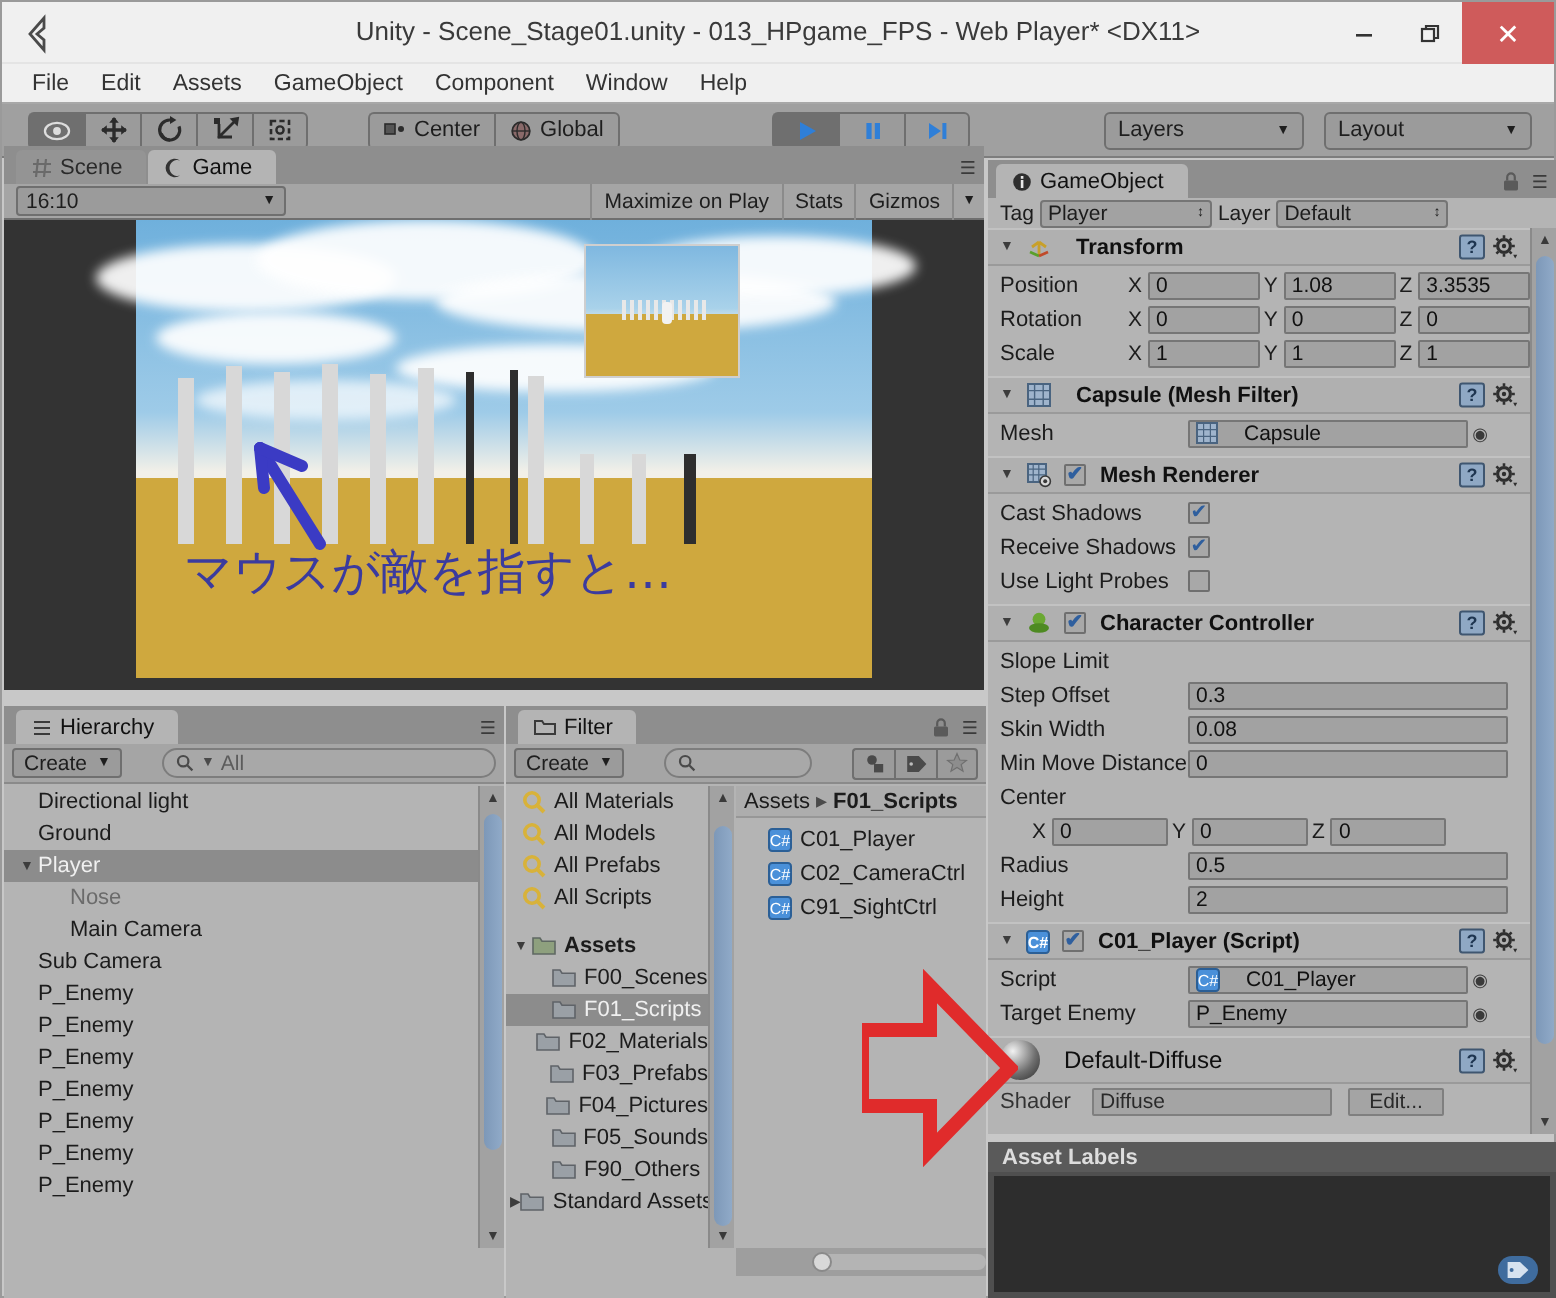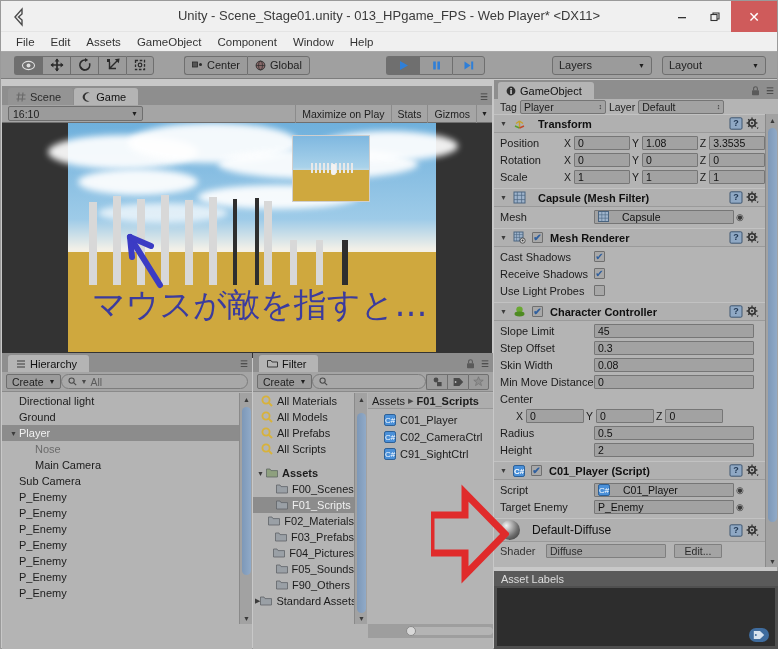--- a/index.html
+++ b/index.html
@@ -84,27 +84,27 @@
   
   .gameview { position:relative; background:#333; overflow:hidden; }
   .gv-canvas { position:absolute; background:linear-gradient(#6fb0dc 0%,#9ecbe8 42%,#f2f0e8 55%); }
   .ground { position:absolute; left:0; right:0; bottom:0; background:#cfa83e; }
   .cloud { position:absolute; background:#fff; border-radius:50%; filter:blur(3px); opacity:.92;}
   .pillar { position:absolute; bottom:0; background:#d8d8d8; }
   .pillar.dark { background:#2e2e2e; }
   .pip { position:absolute; border:1px solid #cfcfcf; overflow:hidden;
          background:linear-gradient(#7fb8e0 0%,#a9d2ea 48%,#efede4 62%); }
   .pip-ground { position:absolute; left:0;right:0;bottom:0; background:#cfa83e; }
-  .jp-text { position:absolute; color:#3b3b9e; font-size:33px;
+  .jp-text { position:absolute; color:#3b3b9e; font-size:24px;
              font-family:"DejaVu Sans", sans-serif; white-space:nowrap; }
 
   
   .panel { position:absolute; background:#b4b4b4; }
   .pan-tool { height:20px; background:#a5a5a5; display:flex; align-items:center;
-              gap:0; padding:0 4px; border-bottom:1px solid #8a8a8a; }
+              gap:20px; padding:0 4px; border-bottom:1px solid #8a8a8a; }
   .create-btn { height:15px; background:#9b9b9b; border:1px solid #6f6f6f;
                 border-radius:2px; padding:0 5px; display:flex; align-items:center;
                 gap:5px; font-size:10.5px; color:#1e1e1e; cursor:default; }
   .searchbox { flex:1; height:15px; background:#a8a8a8; border:1px solid #7d7d7d;
                border-radius:8px; display:flex; align-items:center; gap:3px;
                padding:0 6px; font-size:10.5px; color:#5c5c5c; cursor:text; }
   .list { position:absolute; left:0; right:0; overflow:hidden; background:#b4b4b4;}
   .row { height:16px; display:flex; align-items:center; font-size:11px;
          color:#1c1c1c; cursor:default; white-space:nowrap; }
   .row.sel { background:#8c8c8c; color:#f0f0f0; }
@@ -143,21 +143,21 @@
           cursor:default; }
   .cbox .tick { color:#2f5f9e; font-size:10px; line-height:9px; }
   .hdr-icons { margin-left:auto; display:flex; gap:3px; padding-right:5px; }
   .objfield { flex:1; height:14px; background:#a2a2a2; border:1px solid #767676;
               border-radius:1px; display:flex; align-items:center; gap:13px;
               padding:0 3px; font-size:10.5px; color:#111; cursor:default; }
   .pick { width:12px; text-align:center; font-size:9px; color:#3a3a3a; }
 
   .assetlabels { position:absolute; background:#4f4f4f; }
   .al-title { height:15px; background:#5a5a5a; display:flex; align-items:center;
-              padding-left:7px; font-size:11px; font-weight:normal; color:#ddd; }
+              padding-left:7px; font-size:11px; font-weight:bold; color:#ddd; }
   .al-body { position:absolute; left:3px; right:3px; top:17px; bottom:3px;
              background:#2d2d2d; }
   .tagchip { position:absolute; right:6px; bottom:4px; width:20px; height:14px;
              border-radius:7px; background:#3f6c9e; display:flex;
              align-items:center; justify-content:center; cursor:default;}
 
   .redarrow { position:absolute; pointer-events:none; }
   .icon { display:inline-flex; align-items:center; justify-content:center; }
 </style>
 </head>
@@ -279,21 +279,21 @@
     <div class="drop" style="left:551px; width:100px;">
       <span class="cap">Layers</span>
       <span class="arr">▼</span>
     </div>
     <div class="drop" style="left:661px; width:104px;">
       <span class="cap">Layout</span>
       <span class="arr">▼</span>
     </div>
   </div>
 
-  <div style="position:absolute; left:1px; top:85px; width:490px; height:272px; background:#0c4a6e;">
+  <div style="position:absolute; left:1px; top:72px; width:490px; height:272px; background:#0c4a6e;">
 
     <div class="tabstrip">
       <div class="tab" style="margin-left:6px;">
         <span class="icon">
           <svg width="10" height="10" viewBox="0 0 10 10">
             <path d="M3 0.5 L2 9.5 M7 0.5 L6 9.5 M0.5 3 L9.5 3 M0.5 7 L9.5 7" stroke="#6a6a6a" stroke-width="1.1"></path>
           </svg>
         </span>
         <span>Scene</span>
       </div>
@@ -882,21 +882,20 @@
                 <circle cx="6" cy="6" r="1.1" fill="#2f2f2f"></circle>
                 <path d="M6 0.6 L6 2 M6 10 L6 11.4 M0.6 6 L2 6 M10 6 L11.4 6 M2.2 2.2 L3.2 3.2 M8.8 8.8 L9.8 9.8 M9.8 2.2 L8.8 3.2 M3.2 8.8 L2.2 9.8" stroke="#2f2f2f" stroke-width="1.3"></path>
                 <path d="M10.6 10.4 L12.6 10.4 L11.6 12.2 Z" fill="#2f2f2f"></path>
               </svg>
             </span>
           </div>
         </div>
         <div class="comp-body">
           <div class="frow">
             <span class="flabel">Slope Limit</span>
-            <div class="field" style="width: 160px;">45</div>
           </div>
           <div class="frow">
             <span class="flabel">Step Offset</span>
             <div class="field" style="width: 160px;">0.3</div>
           </div>
           <div class="frow">
             <span class="flabel">Skin Width</span>
             <div class="field" style="width: 160px;">0.08</div>
           </div>
           <div class="frow">

